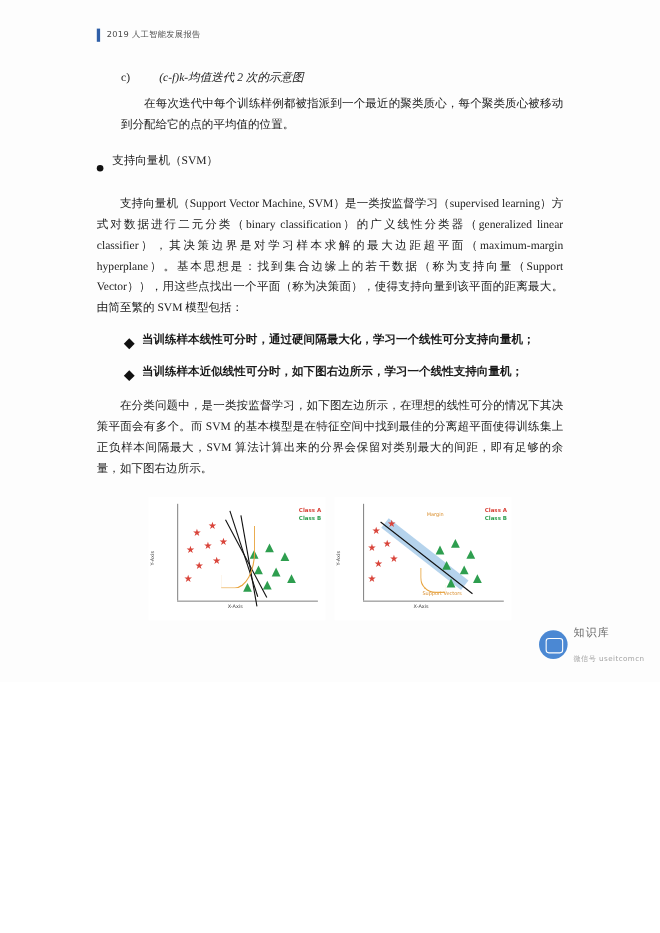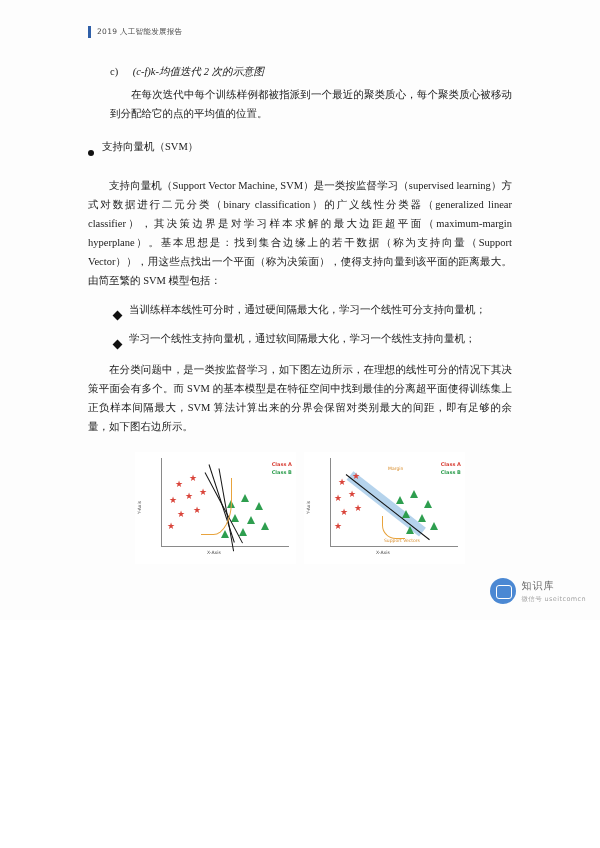--- a/index.html
+++ b/index.html
@@ -84,24 +84,25 @@
   }
   .para-block {
     margin-top: 5px;
   }
   .p-indent {
     text-indent: 21px;
     margin-top: 20px;
   }
   .diamond-row {
     display: flex;
-    align-items: flex-end;
+    align-items: center;
     gap: 8px;
     margin-top: 10px;
     padding-left: 26px;
+    font-weight: bold;
   }
   .diamond {
     width: 7px;
     height: 7px;
     background: #111;
     transform: rotate(45deg);
     margin-top: 6px;
     flex: 0 0 auto;
   }
   .diamond-text {
@@ -257,56 +258,56 @@
     font-size: 10px;
     color: #5b5b5b;
     font-family: "DejaVu Sans", sans-serif;
     letter-spacing: 1px;
   }
   .wm-sub {
     font-size: 6.5px;
     color: #9a9a9a;
     font-family: "DejaVu Sans", sans-serif;
     letter-spacing: 0.4px;
-    margin-top: 2px;
+    margin-top: 13px;
   }
 </style>
 </head>
 <body>
 
 <div class="page">
 
   <div class="header">
     <span class="header-bar"></span>
     <span class="header-text">2019 人工智能发展报告</span>
   </div>
 
   <div class="content">
 
     <div class="sec-a">
       <span>c)</span>
-      <span class="ital" style="margin-left:12px;">(c-f)k-均值迭代 2 次的示意图</span>
+      <span class="ital" style="margin-left:24px;">(c-f)k-均值迭代 2 次的示意图</span>
     </div>
 
     <div class="line p-indent" style="padding-left:22px;margin-top:4px;">在每次迭代中每个训练样例都被指派到一个最近的聚类质心，每个聚类质心被移动到分配给它的点的平均值的位置。</div>
 
     <div class="bullet-row">
       <span class="bullet-dot"></span>
       <span class="bullet-label">支持向量机（SVM）</span>
     </div>
 
     <div class="line p-indent para-block">支持向量机（Support Vector Machine, SVM）是一类按监督学习（supervised learning）方式对数据进行二元分类（binary  classification）的广义线性分类器（generalized linear classifier），其决策边界是对学习样本求解的最大边距超平面（maximum-margin hyperplane）。基本思想是：找到集合边缘上的若干数据（称为支持向量（Support Vector）），用这些点找出一个平面（称为决策面），使得支持向量到该平面的距离最大。由简至繁的 SVM 模型包括：</div>
 
     <div class="diamond-row">
       <span class="diamond"></span>
       <span class="diamond-text">当训练样本线性可分时，通过硬间隔最大化，学习一个线性可分支持向量机；</span>
     </div>
     <div class="diamond-row">
       <span class="diamond"></span>
-      <span class="diamond-text">学习一个线性支持向量机，通过软间隔最大化，学习一个线性支持向量机；</span>
+      <span class="diamond-text">当训练样本近似线性可分时，如下图右边所示，学习一个线性支持向量机；</span>
     </div>
 
     <div class="line p-indent" style="margin-top:12px;">在分类问题中，是一类按监督学习，如下图左边所示，在理想的线性可分的情况下其决策平面会有多个。而 SVM 的基本模型是在特征空间中找到最佳的分离超平面使得训练集上正负样本间隔最大，SVM 算法计算出来的分界会保留对类别最大的间距，即有足够的余量，如下图右边所示。</div>
 
     <div class="figure">
       <div class="figure-inner">
 
         <div class="plot">
           <span class="axis-v"></span>
           <span class="axis-h"></span>

